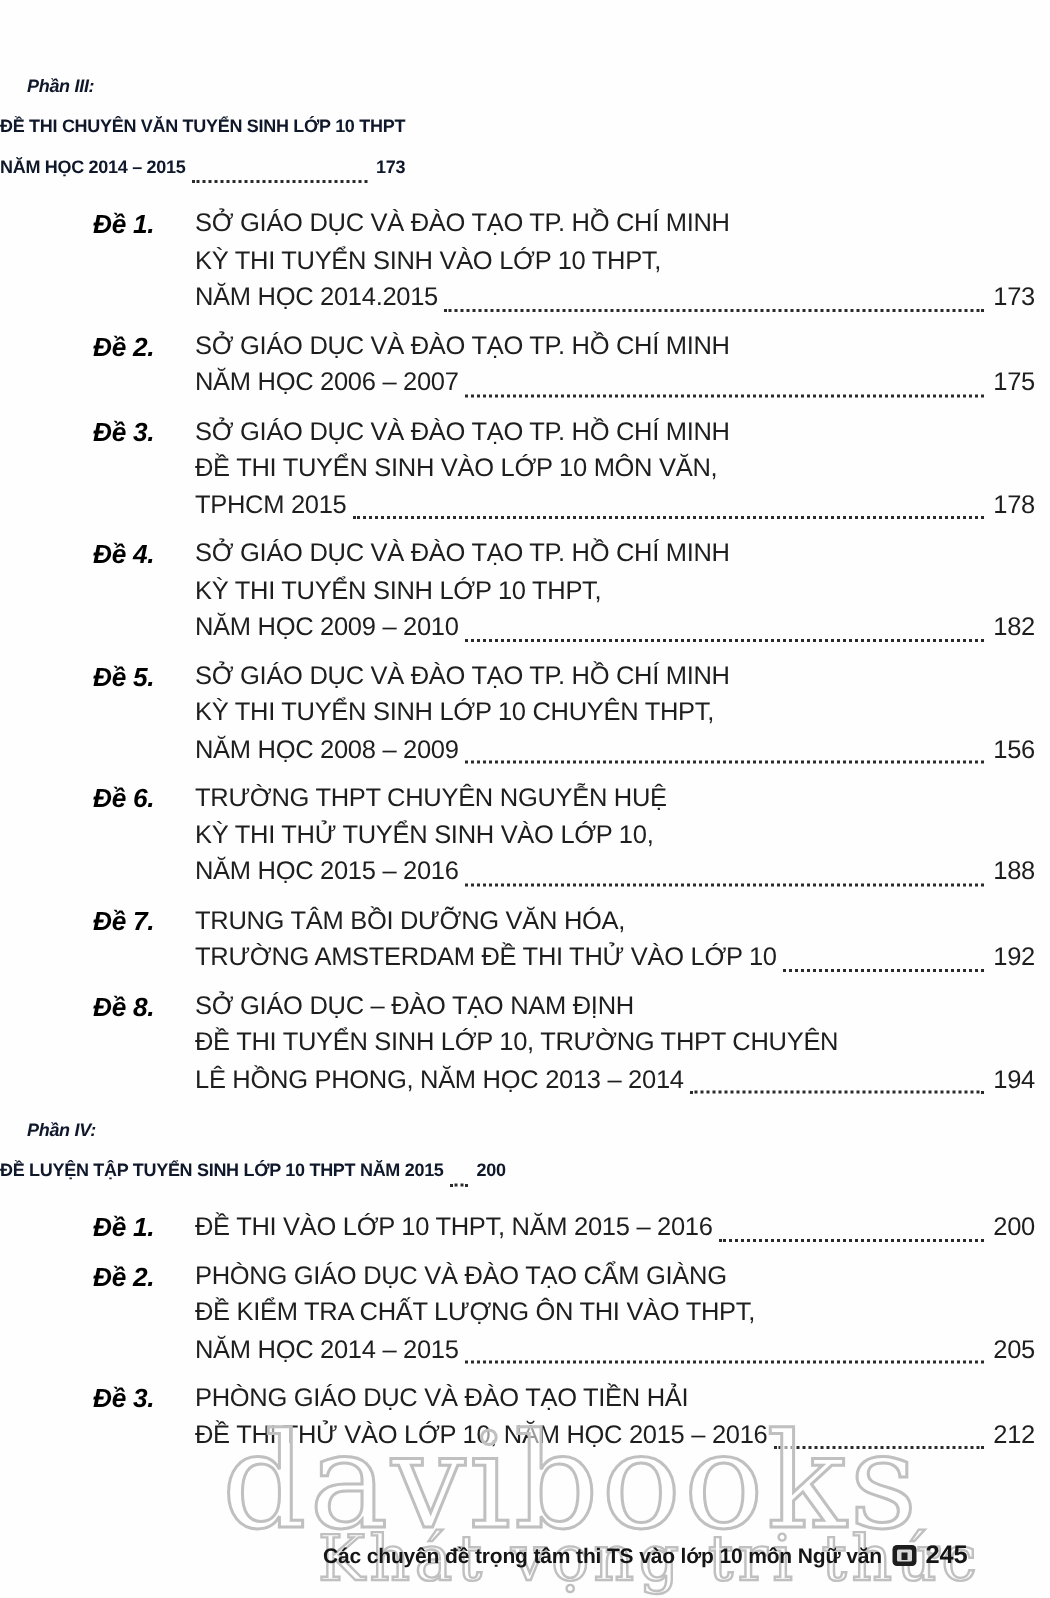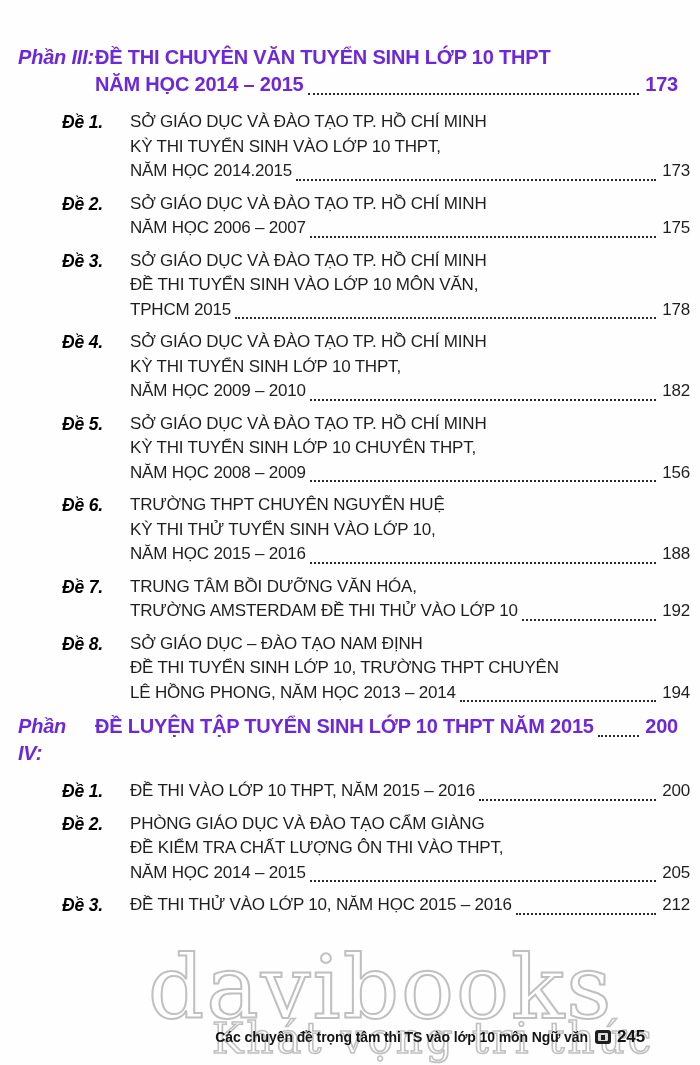--- a/index.html
+++ b/index.html
@@ -13,24 +13,25 @@
   }
   .page { position: absolute; inset: 0; }
 
   #toc { position: absolute; top: 44px; left: 0; width: 700px; z-index: 1; }
 
   .section { margin: 0; }
   .section + .section .section-head { margin-top: 2px; }
 
   .section-head {
     display: flex; align-items: flex-start;
-    font-weight: 700; font-size: 20px; line-height: 27px;
-    color: #6d28d9;
+    font-weight: 700; font-size: 12px; line-height: 27px;
+    color: #0f172a;
     margin-bottom: 12px;
     letter-spacing: -0.2px;
+    flex-direction: column;
   }
   .section-label {
     font-style: italic;
     margin-left: 18px;
     width: 77px; flex: none;
   }
   .section-titles { flex: 1; padding-right: 22px; min-width: 0; }
 
   .tline { display: flex; align-items: flex-end; }
   .tline .txt { white-space: nowrap; }
@@ -269,20 +270,23 @@
               <span class="txt">NĂM HỌC 2014 – 2015</span>
               <span class="leader"></span>
               <span class="pagenum">205</span>
             </div>
           </div>
         </div>
         <div class="entry">
           <span class="entry-label">Đề 3.</span>
           <div class="entry-lines">
             <div class="tline">
+              <span class="txt">PHÒNG GIÁO DỤC VÀ ĐÀO TẠO TIỀN HẢI</span>
+            </div>
+            <div class="tline">
               <span class="txt">ĐỀ THI THỬ VÀO LỚP 10, NĂM HỌC 2015 – 2016</span>
               <span class="leader"></span>
               <span class="pagenum">212</span>
             </div>
           </div>
         </div>
       </div>
     </div>
 
   <div class="wm wm2">Khát vọng tri thức</div>

